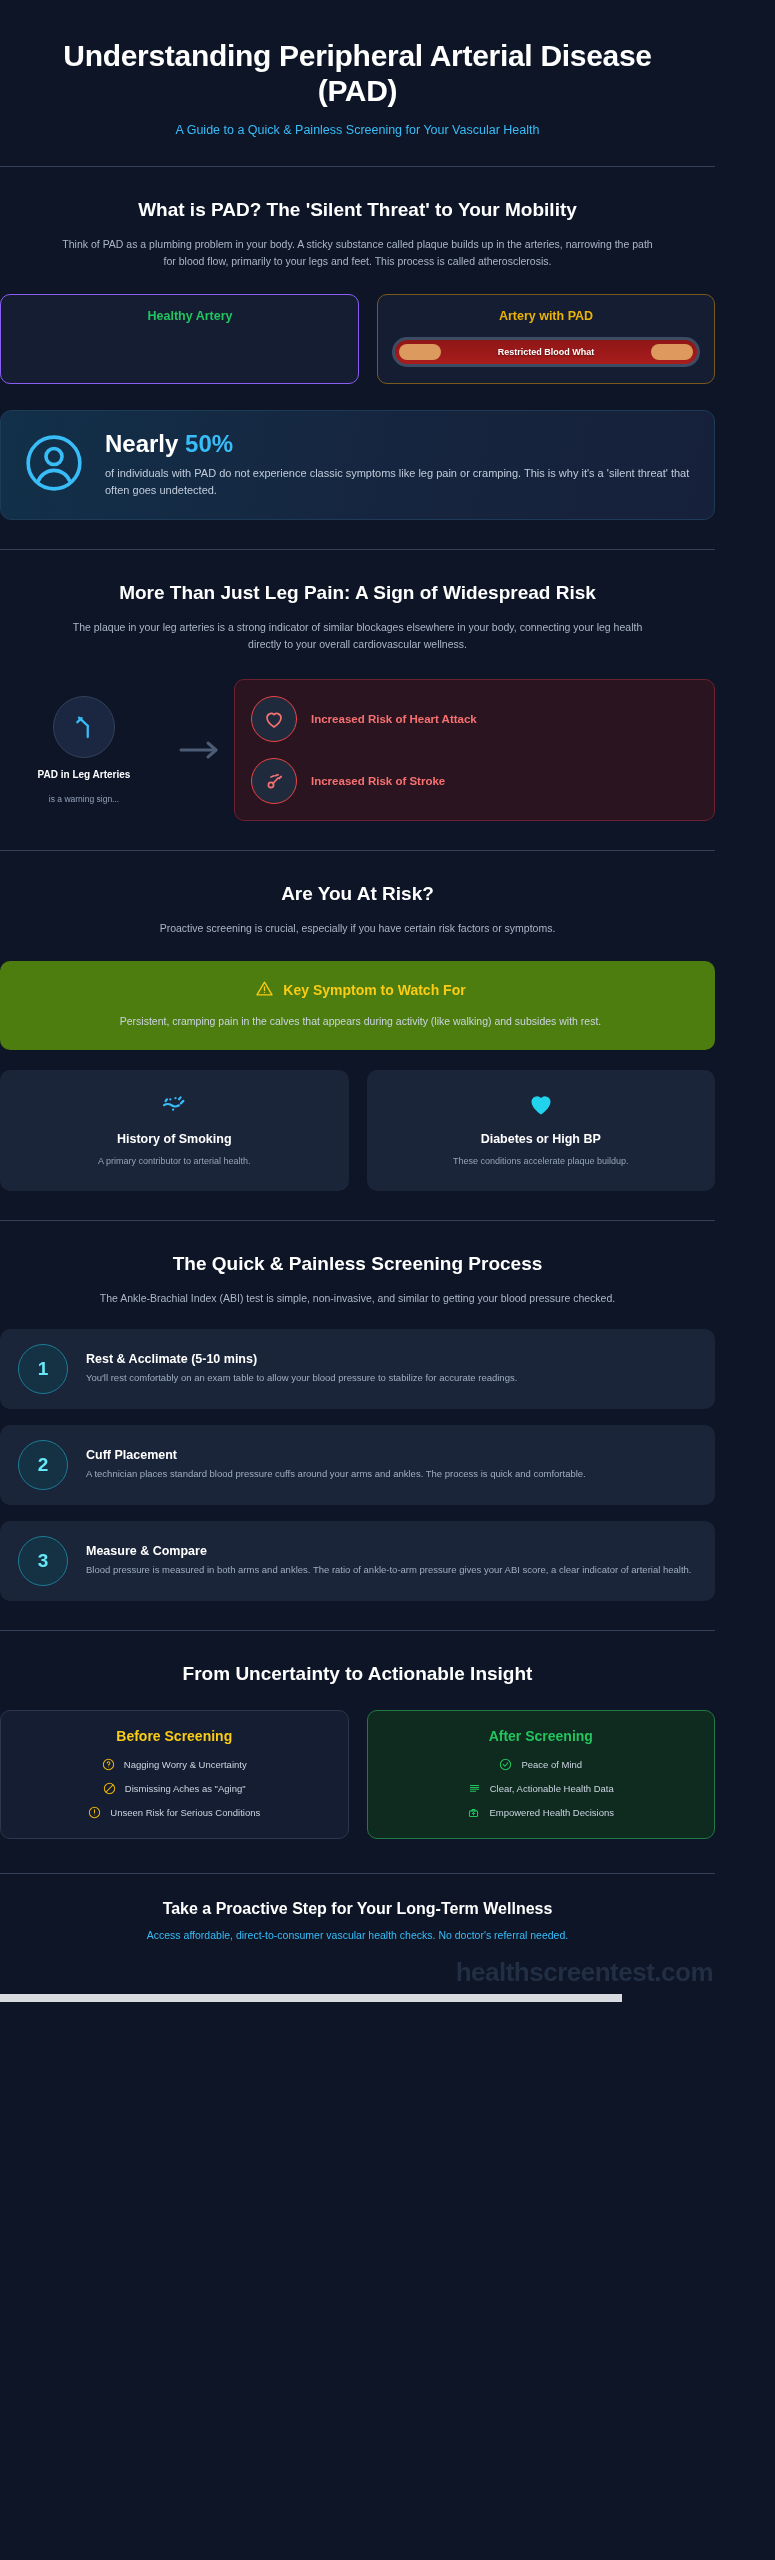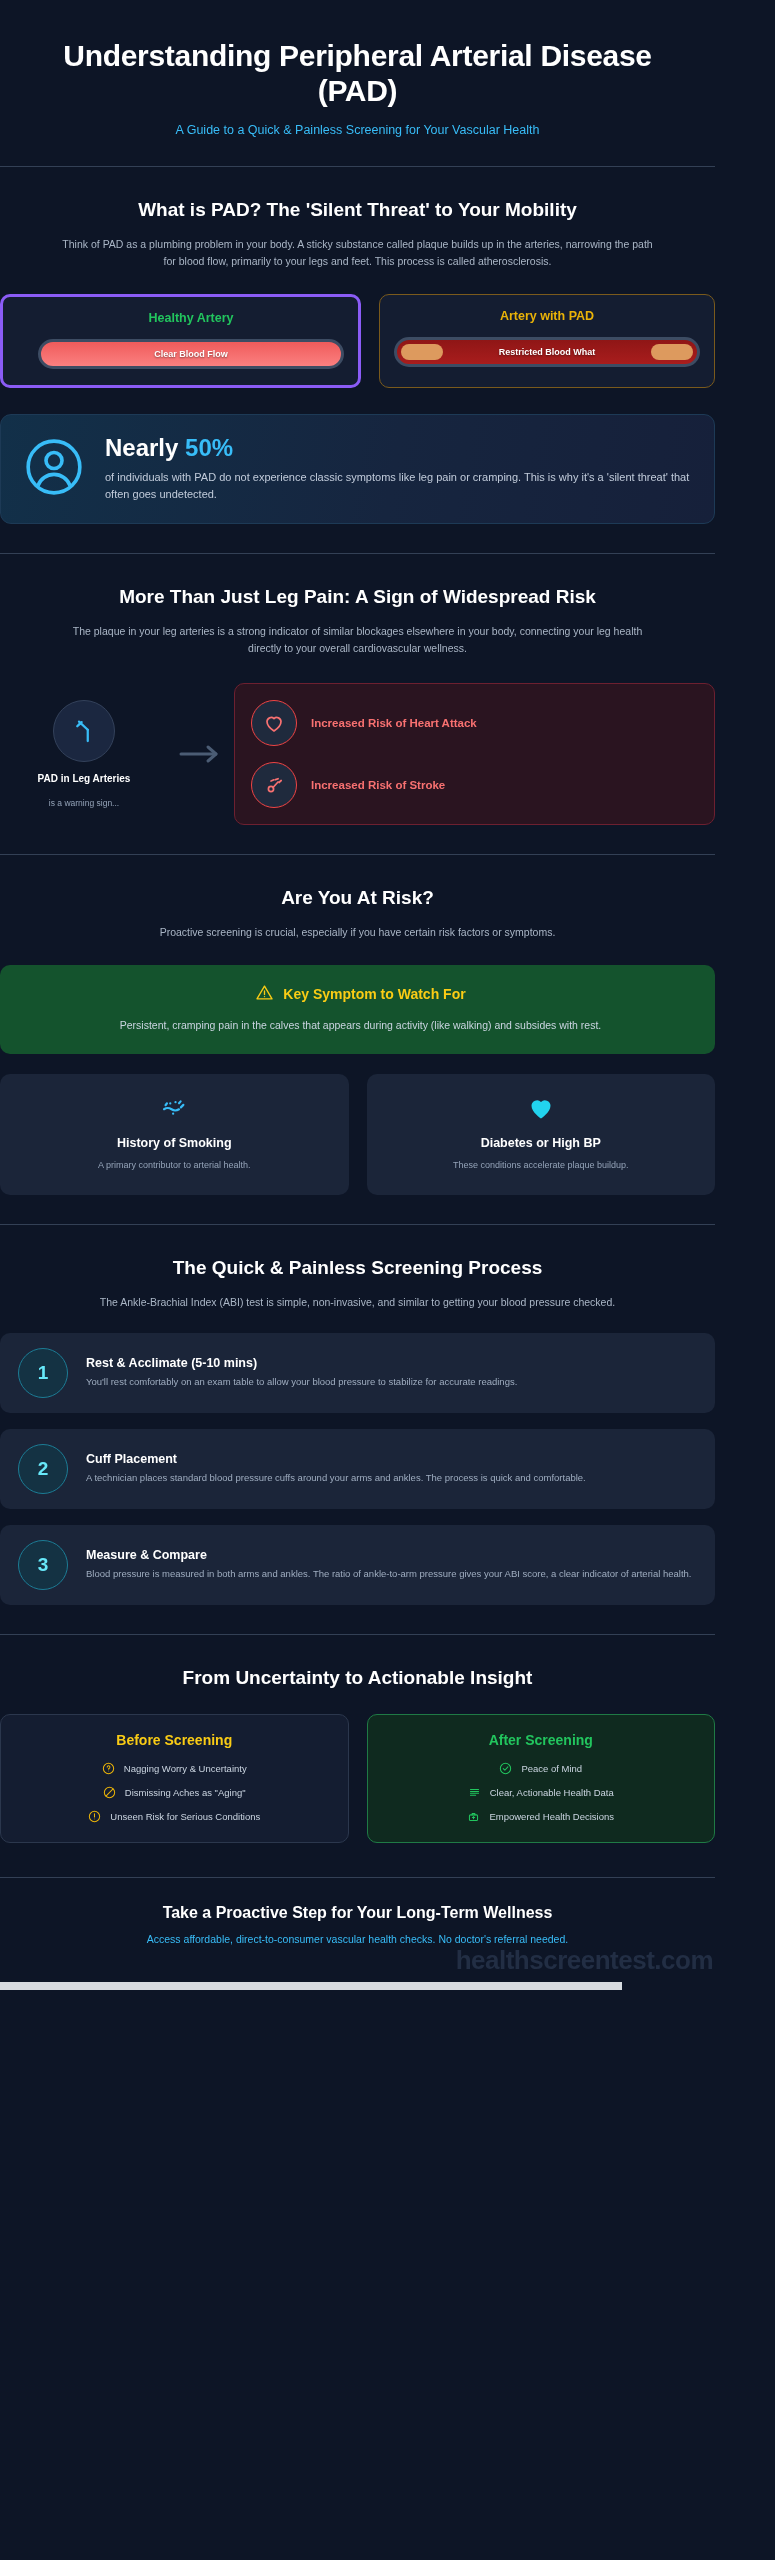--- a/index.html
+++ b/index.html
@@ -35,21 +35,21 @@
     margin-top: 13px; font-size: 10.5px; line-height: 1.65; color: #aab6c6;
     text-align: center; padding: 0 55px;
   }
 
   
   .artery-row { display: flex; gap: 18px; margin-top: 24px; }
   .artery-card {
     flex: 1; border-radius: 10px; padding: 14px 14px 16px 14px;
     background: #141d31;
   }
-  .artery-card.healthy { border: 3px solid #8b5cf6; padding-left: 35px; }
+  .artery-card.healthy { border: 1px solid #8b5cf6; padding-left: 35px; }
   .artery-card.pad { border: 1px solid #7a5a1c; }
   .artery-title { text-align: center; font-size: 12.5px; font-weight: bold; }
   .artery-card.healthy .artery-title { color: #22c55e; }
   .artery-card.pad .artery-title { color: #eab308; }
   .vessel {
     margin-top: 14px; height: 30px; border-radius: 16px;
     border: 3px solid #3d4c63; position: relative; overflow: hidden;
     display: flex; align-items: center; justify-content: center;
   }
   .vessel.clear { background: linear-gradient(180deg,#f05b5b,#fb8080); }
@@ -97,21 +97,21 @@
   .risk-item { display: flex; align-items: center; gap: 14px; }
   .risk-ic {
     width: 46px; height: 46px; border-radius: 50%; background: #1f2a3d;
     border: 1.5px solid #ef4444; flex: 0 0 auto;
     display: flex; align-items: center; justify-content: center;
   }
   .risk-label { font-size: 11.5px; font-weight: bold; color: #f87171; }
 
   
   .symptom {
-    margin-top: 24px; background: #14532d; border-radius: 10px;
+    margin-top: 24px; background: #4d7c0f; border-radius: 10px;
     padding: 18px 20px 20px 26px;
   }
   .symptom-head {
     display: flex; align-items: center; justify-content: center; gap: 9px;
     font-size: 14px; font-weight: bold; color: #facc15;
   }
   .symptom-body {
     margin-top: 12px; text-align: center; font-size: 10.5px;
     line-height: 1.6; color: #cbd5e1;
   }
@@ -153,21 +153,21 @@
   .ba-li { display: flex; align-items: center; gap: 9px; font-size: 9.5px; color: #cbd5e1; justify-content: center; }
   .ba-card.before .ba-ic { color: #eab308; }
   .ba-card.after .ba-ic { color: #22c55e; }
   .ba-ic { flex: 0 0 auto; display: flex; align-items: center; }
 
   
   .footer { padding: 26px 0 0 0; text-align: center; position: relative; }
   .footer h3 { font-size: 16px; font-weight: bold; color: #fff; }
   .footer .fsub { margin-top: 11px; font-size: 10.5px; color: #38bdf8; }
   .brand {
-    margin-top: 0; text-align: right; font-size: 26px; font-weight: bold;
+    margin-top: 16px; text-align: right; font-size: 26px; font-weight: bold;
     color: #222e44; letter-spacing: -0.5px; padding-right: 2px;
   }
   .botbar { height: 8px; background: #d7dbe0; margin-top: 6px; }
 </style>
 </head>
 <body>
 
 <div class="page">
   <div class="wrap">
 
@@ -177,23 +177,20 @@
     </div>
     <div class="rule"></div>
 
     <div class="sec">
       <h2>What is PAD? The 'Silent Threat' to Your Mobility</h2>
       <p class="lead">Think of PAD as a plumbing problem in your body. A sticky substance called plaque builds up in the arteries, narrowing the path for blood flow, primarily to your legs and feet. This process is called atherosclerosis.</p>
 
       <div class="artery-row">
         <div class="artery-card healthy">
           <div class="artery-title">Healthy Artery</div>
-          <div class="vessel clear">
-            <span class="vessel-label">Clear Blood Flow</span>
-          </div>
         </div>
         <div class="artery-card pad">
           <div class="artery-title">Artery with PAD</div>
           <div class="vessel blocked">
             <span class="plaque left"></span>
             <span class="plaque right"></span>
             <span class="vessel-label">Restricted Blood What</span>
           </div>
         </div>
       </div>

